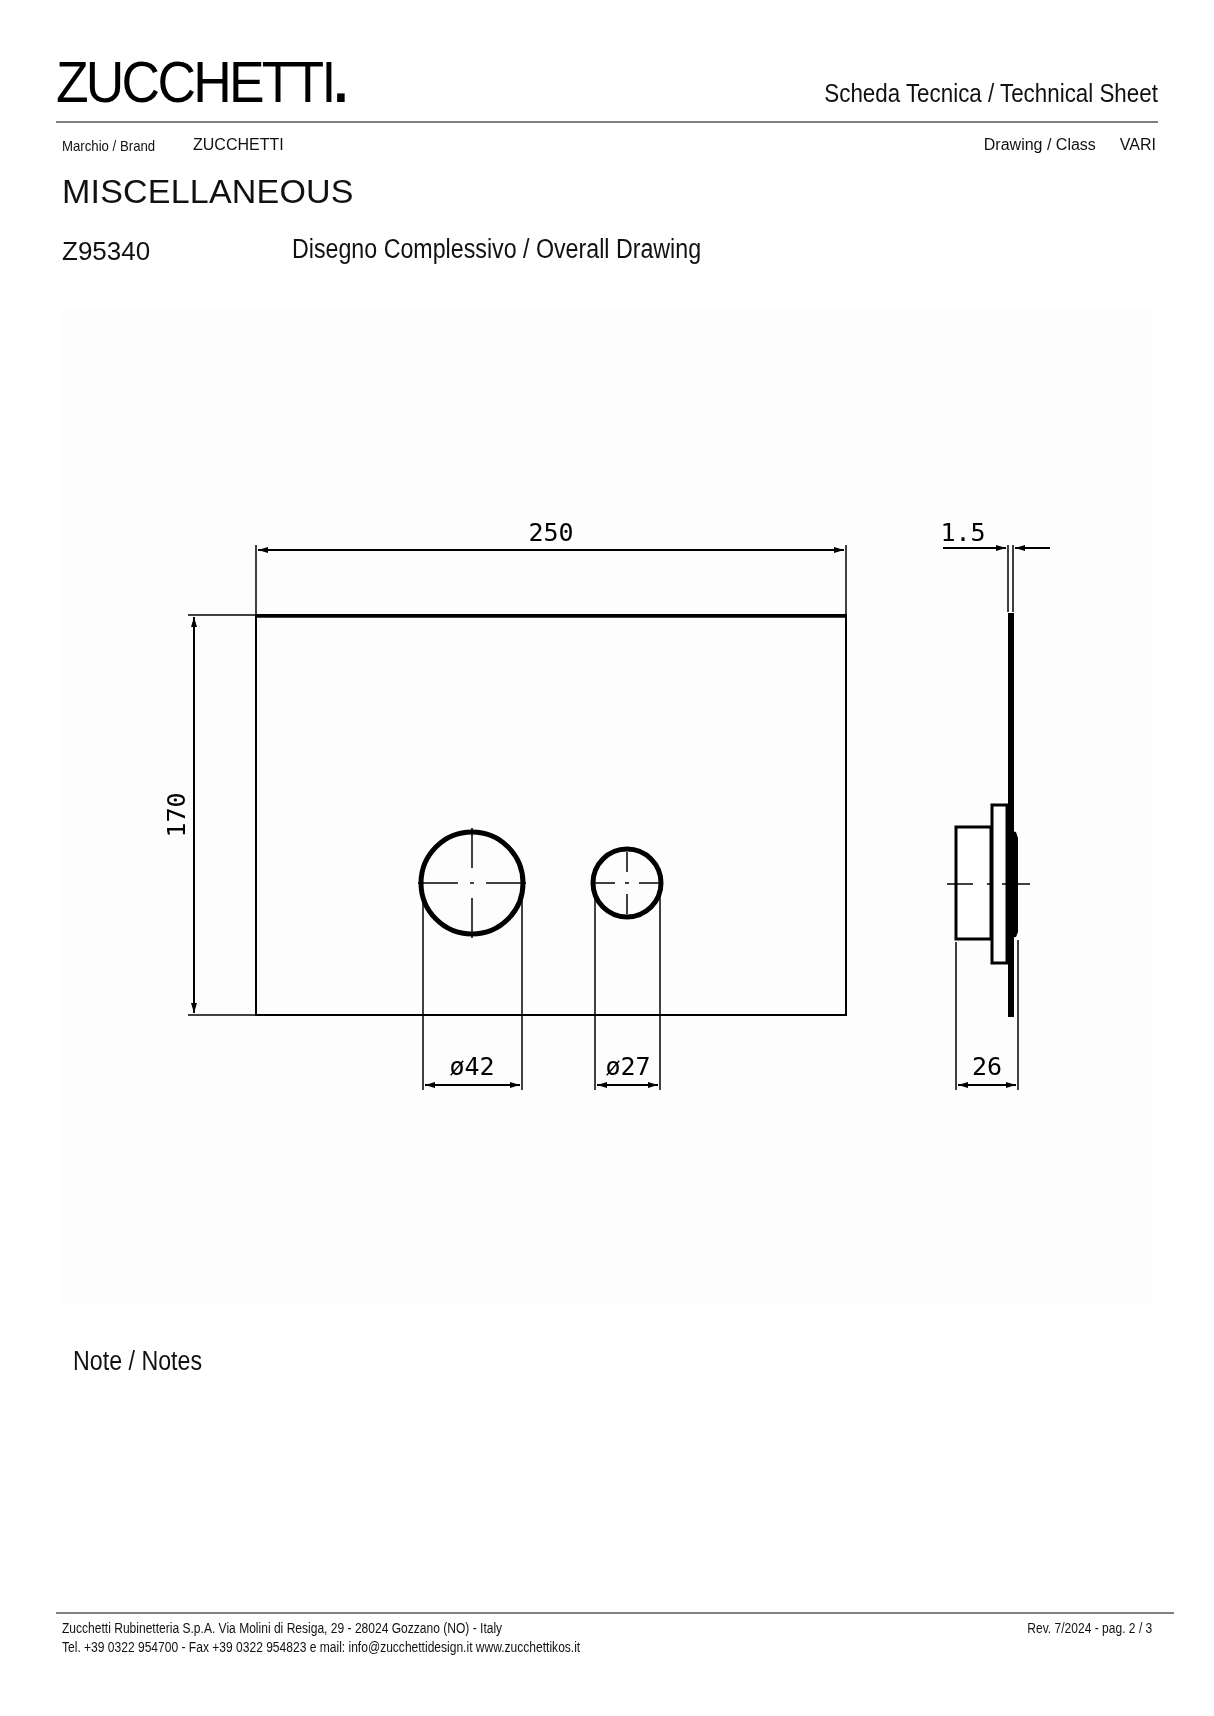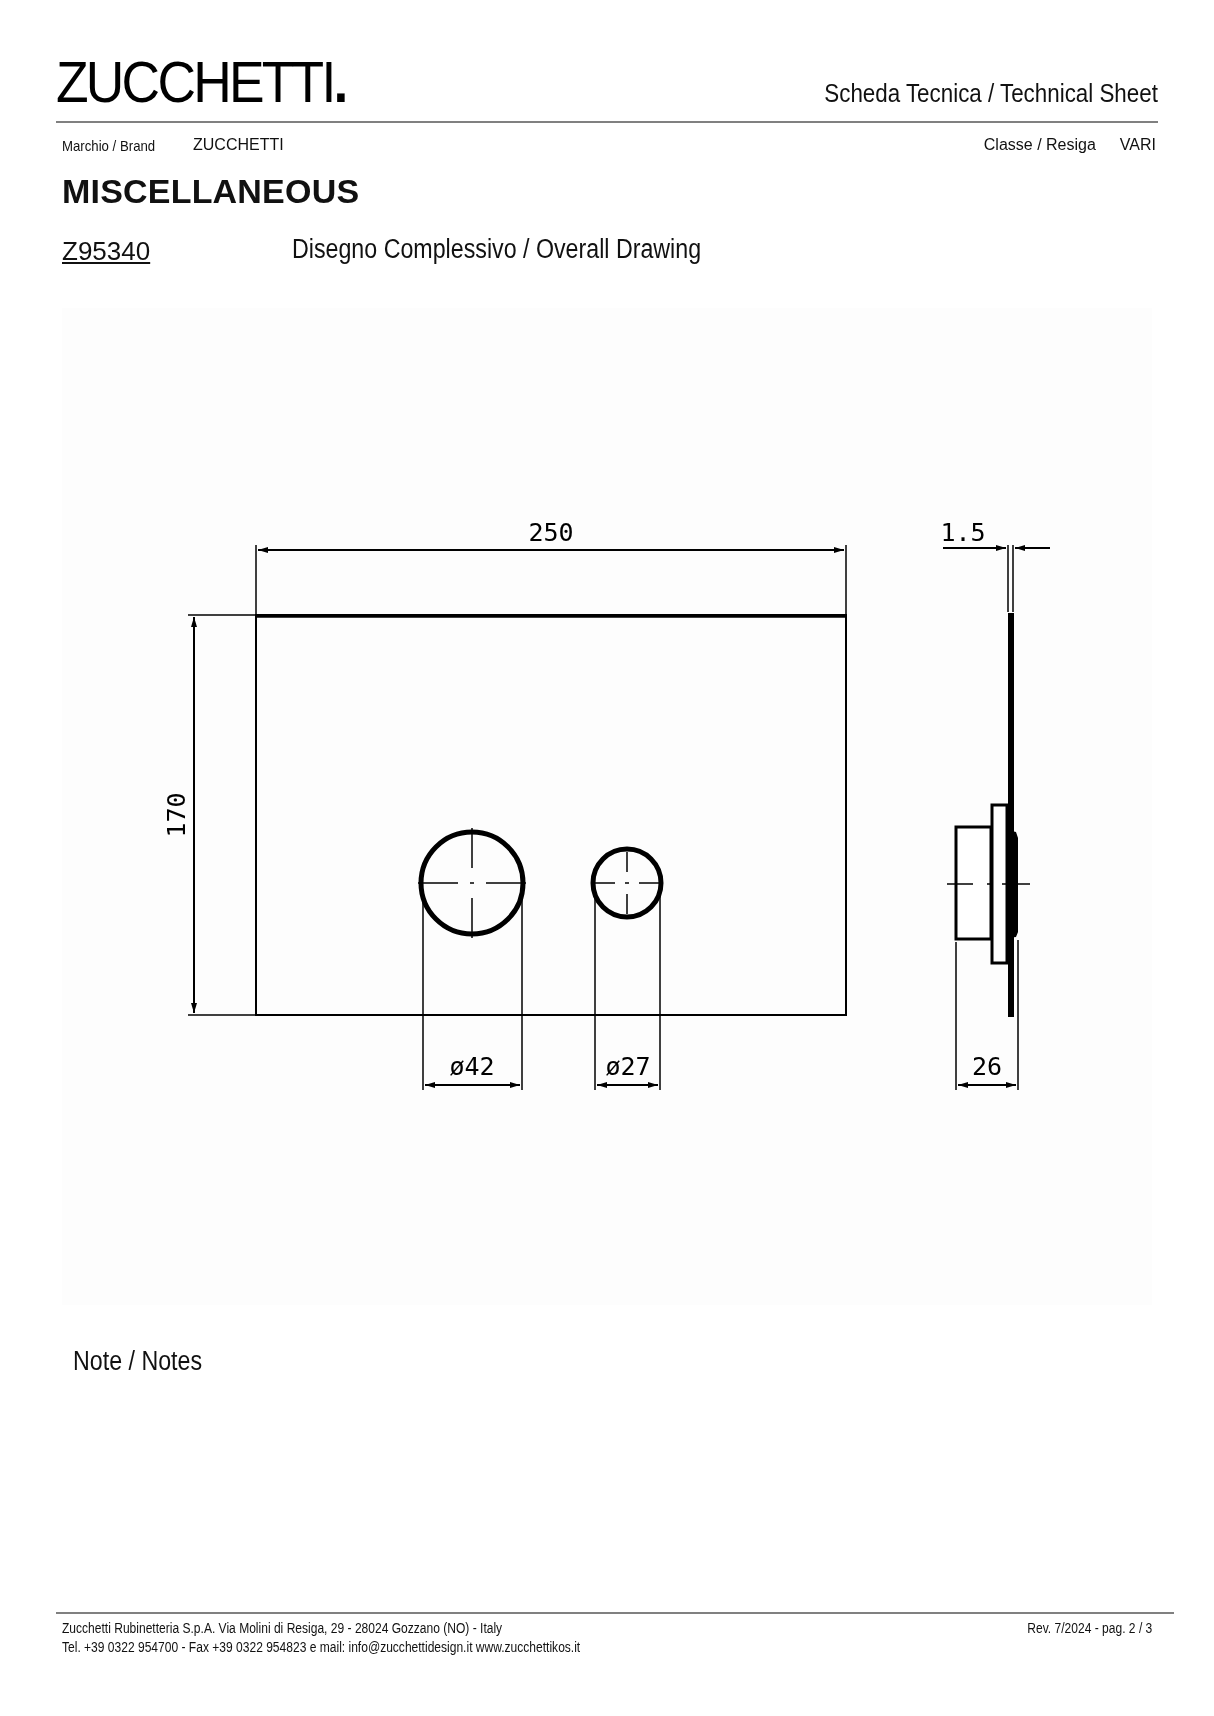--- a/index.html
+++ b/index.html
@@ -16,22 +16,22 @@
     .logo-dot { font-weight: 700; }
     .sheet-title {
       right: 56px; top: 78px; font-size: 26px; line-height: 30px;
       transform: scaleX(0.86); transform-origin: right top; white-space: nowrap;
     }
     .hr { background: #808080; height: 1.5px; }
     .brand-label { left: 62px; top: 137px; font-size: 15px; transform: scaleX(0.88); transform-origin: left top; white-space: nowrap; }
     .brand-value { left: 193px; top: 136px; font-size: 16px; white-space: nowrap; }
     .class-label { right: 58px; top: 136px; font-size: 16px; white-space: nowrap; }
     .class-label .val { margin-left: 24px; }
-    .cat-title { left: 62px; top: 172px; font-size: 34px; font-weight: 700; letter-spacing: 0.2px; white-space: nowrap; }
-    .code { left: 62px; top: 236px; font-size: 26px; white-space: nowrap; text-decoration: underline; }
+    .cat-title { left: 62px; top: 172px; font-size: 34px; font-weight: 400; letter-spacing: 0.2px; white-space: nowrap; }
+    .code { left: 62px; top: 236px; font-size: 26px; white-space: nowrap; }
     .drawing-title {
       left: 292px; top: 234px; font-size: 27px; white-space: nowrap;
       transform: scaleX(0.86); transform-origin: left top;
     }
     .drawing-area {
       left: 62px; top: 308px; width: 1090px; height: 997px; background: #fdfdfd;
     }
     .drawing-svg { left: 0; top: 0; }
     .notes-label {
       left: 73px; top: 1346px; font-size: 27px; white-space: nowrap;
@@ -52,21 +52,21 @@
     }
   </style>
 </head>
 <body>
 
 <div class="abs logo"><span>ZUCCHETTI</span><span class="logo-dot">.</span></div>
 <div class="abs sheet-title">Scheda Tecnica / Technical Sheet</div>
 <div class="abs hr" style="left:56px; top:121px; width:1102px;"></div>
 <div class="abs brand-label">Marchio / Brand</div>
 <div class="abs brand-value">ZUCCHETTI</div>
-<div class="abs class-label"><span>Classe / Resiga</span><span class="val">VARI</span></div>
+<div class="abs class-label"><span>Drawing / Class</span><span class="val">VARI</span></div>
 
 <div class="abs cat-title">MISCELLANEOUS</div>
 <div class="abs code">Z95340</div>
 <div class="abs drawing-title">Disegno Complessivo / Overall Drawing</div>
 
 <div class="abs drawing-area"></div>
 <svg class="abs drawing-svg" width="1214" height="1716" viewBox="0 0 1214 1716" xmlns="http://www.w3.org/2000/svg">
   <defs>
     <marker id="arr" viewBox="0 0 10 6" refX="10" refY="3" markerWidth="10" markerHeight="6" orient="auto-start-reverse" markerUnits="userSpaceOnUse">
       <path d="M0,0 L10,3 L0,6 z" fill="#000"></path>

